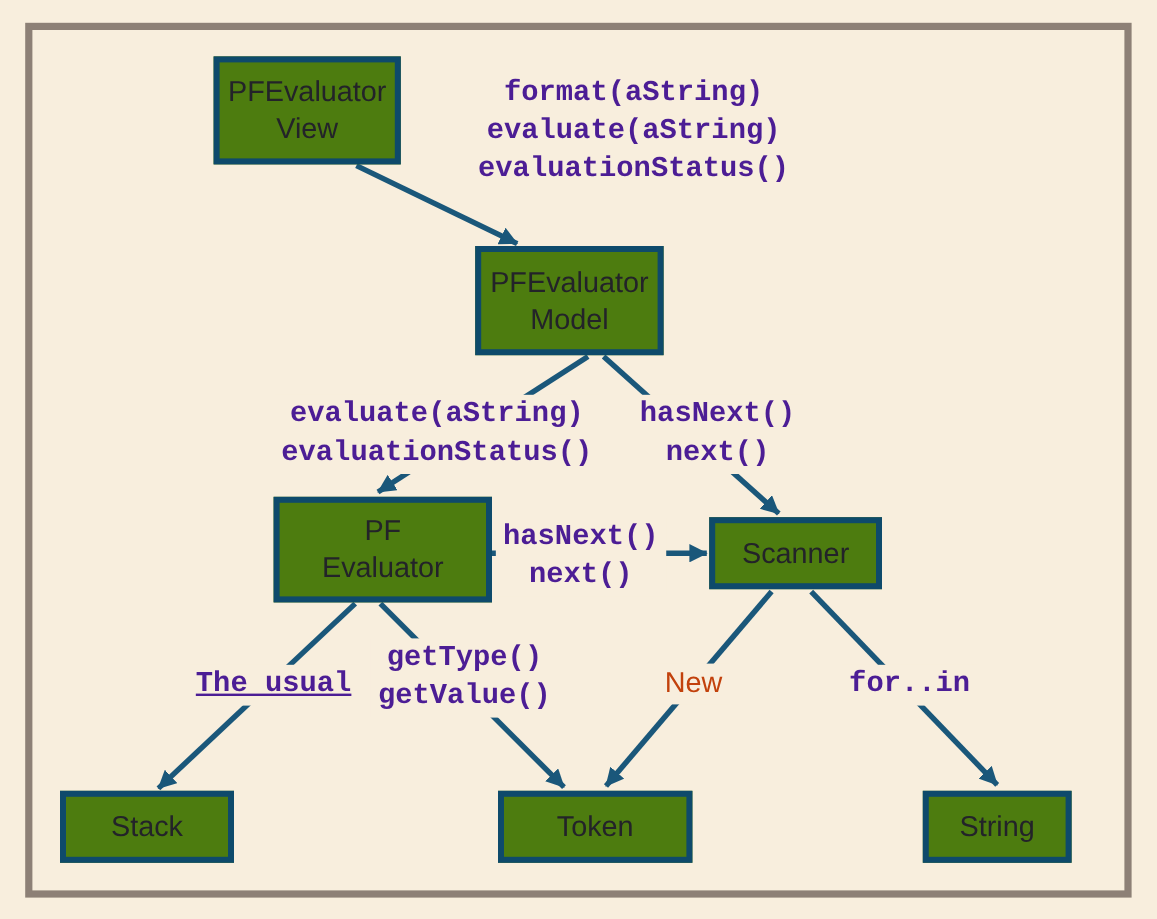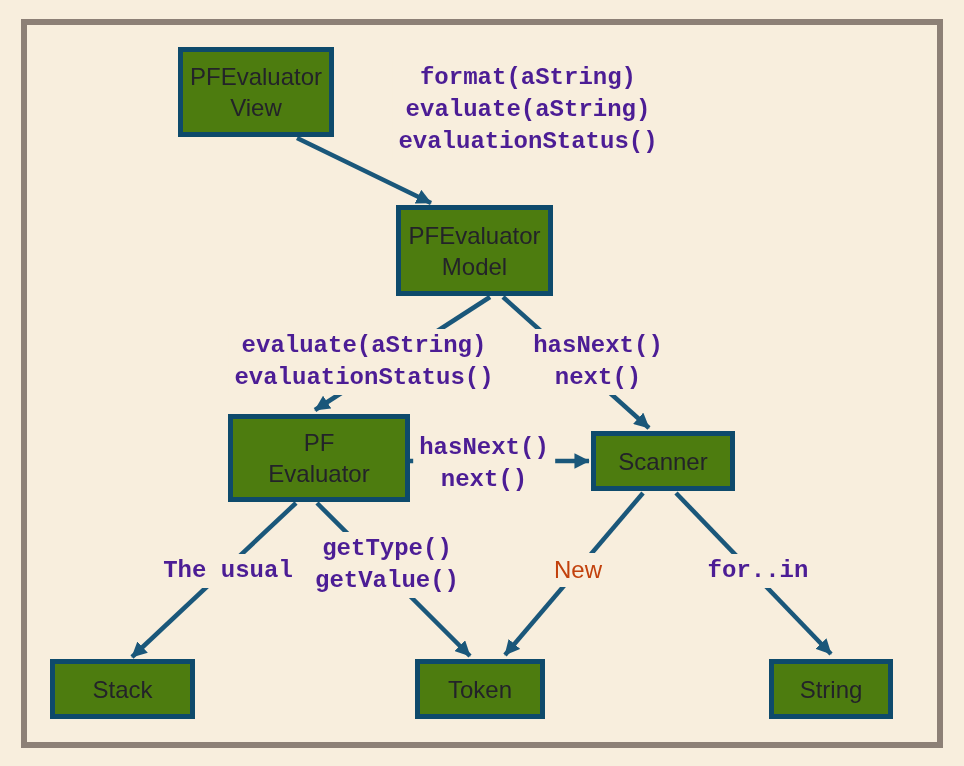--- a/index.html
+++ b/index.html
@@ -53,28 +53,28 @@
 
 <div class="lbl mono" style="left:528px;top:110px;">format(aString)
 evaluate(aString)
 evaluationStatus()</div>
 <div class="lbl mono" style="left:364px;top:362px;">evaluate(aString)
 evaluationStatus()</div>
 <div class="lbl mono" style="left:598px;top:362px;">hasNext()
 next()</div>
 <div class="lbl mono" style="left:484px;top:464px;">hasNext()
 next()</div>
-<div class="lbl mono" style="left:228px;top:571px;">The usual</div>
+<div class="lbl mono" style="left:228px;top:571px;text-decoration:underline;">The usual</div>
 <div class="lbl mono" style="left:387px;top:565px;">getType()
 getValue()</div>
 <div class="lbl sans" style="left:578px;top:570px;">New</div>
 <div class="lbl mono" style="left:758px;top:571px;">for..in</div>
 
 <div class="node" style="left:178px;top:47px;width:156px;height:90px;">PFEvaluator
 View</div>
 <div class="node" style="left:396px;top:205px;width:157px;height:91px;">PFEvaluator
 Model</div>
 <div class="node" style="left:228px;top:414px;width:182px;height:88px;">PF
 Evaluator</div>
 <div class="node" style="left:591px;top:431px;width:144px;height:60px;">Scanner</div>
 <div class="node" style="left:50px;top:659px;width:145px;height:60px;">Stack</div>
-<div class="node" style="left:415px;top:659px;width:130px;height:60px;">Token</div>
+<div class="node" style="left:415px;top:659px;width:162px;height:60px;">Token</div>
 <div class="node" style="left:769px;top:659px;width:124px;height:60px;">String</div>
 
 </body></html>

